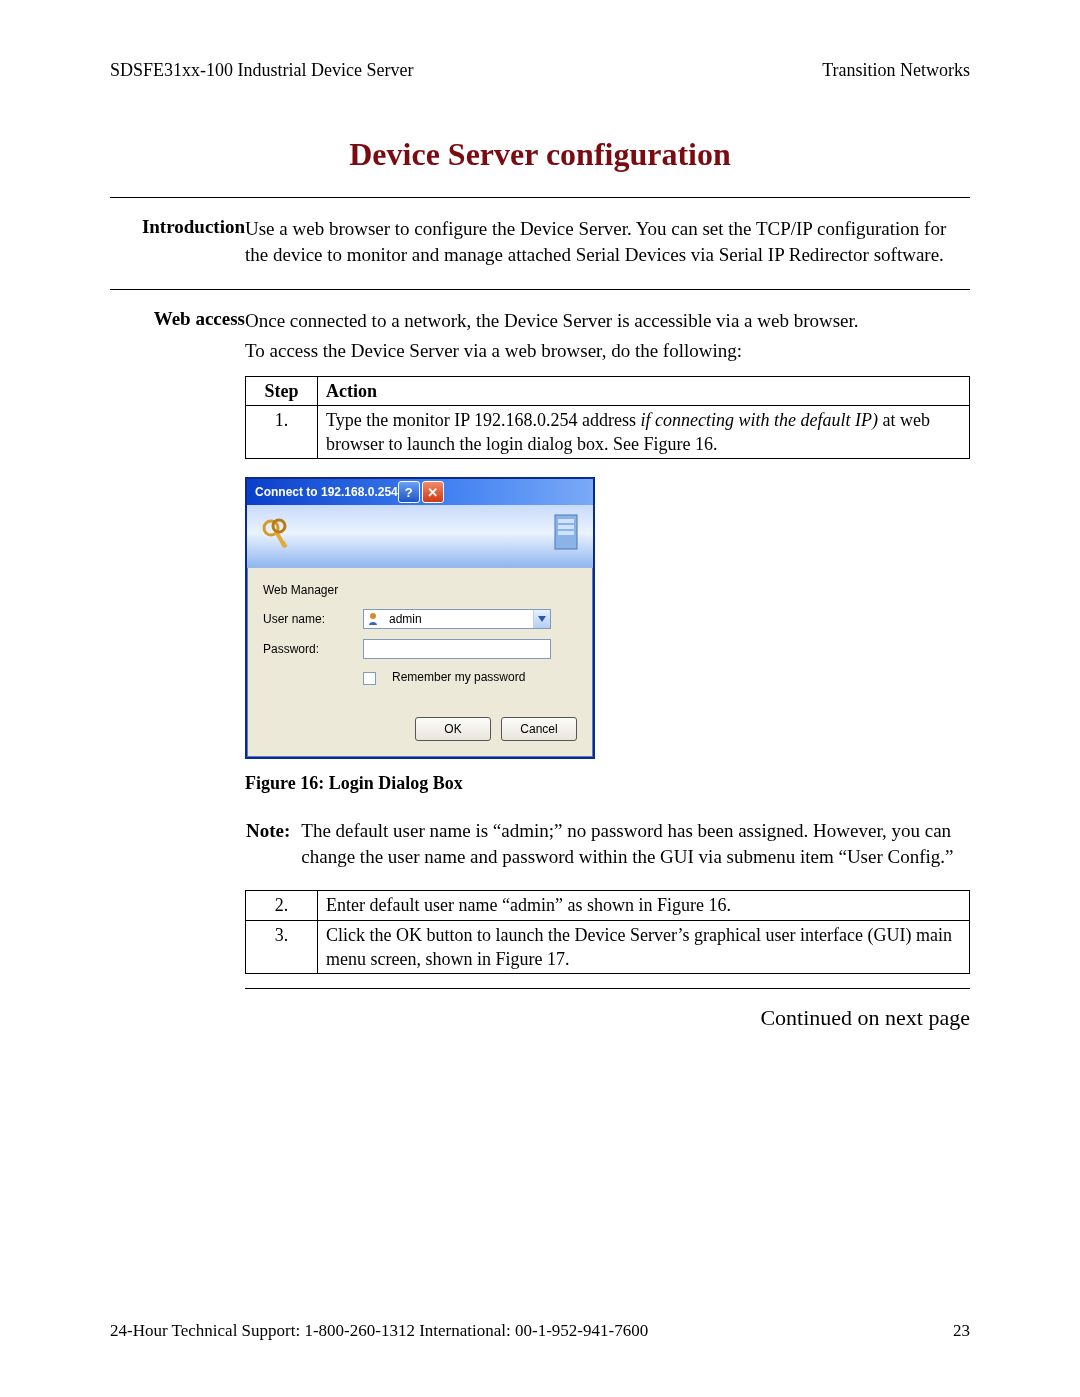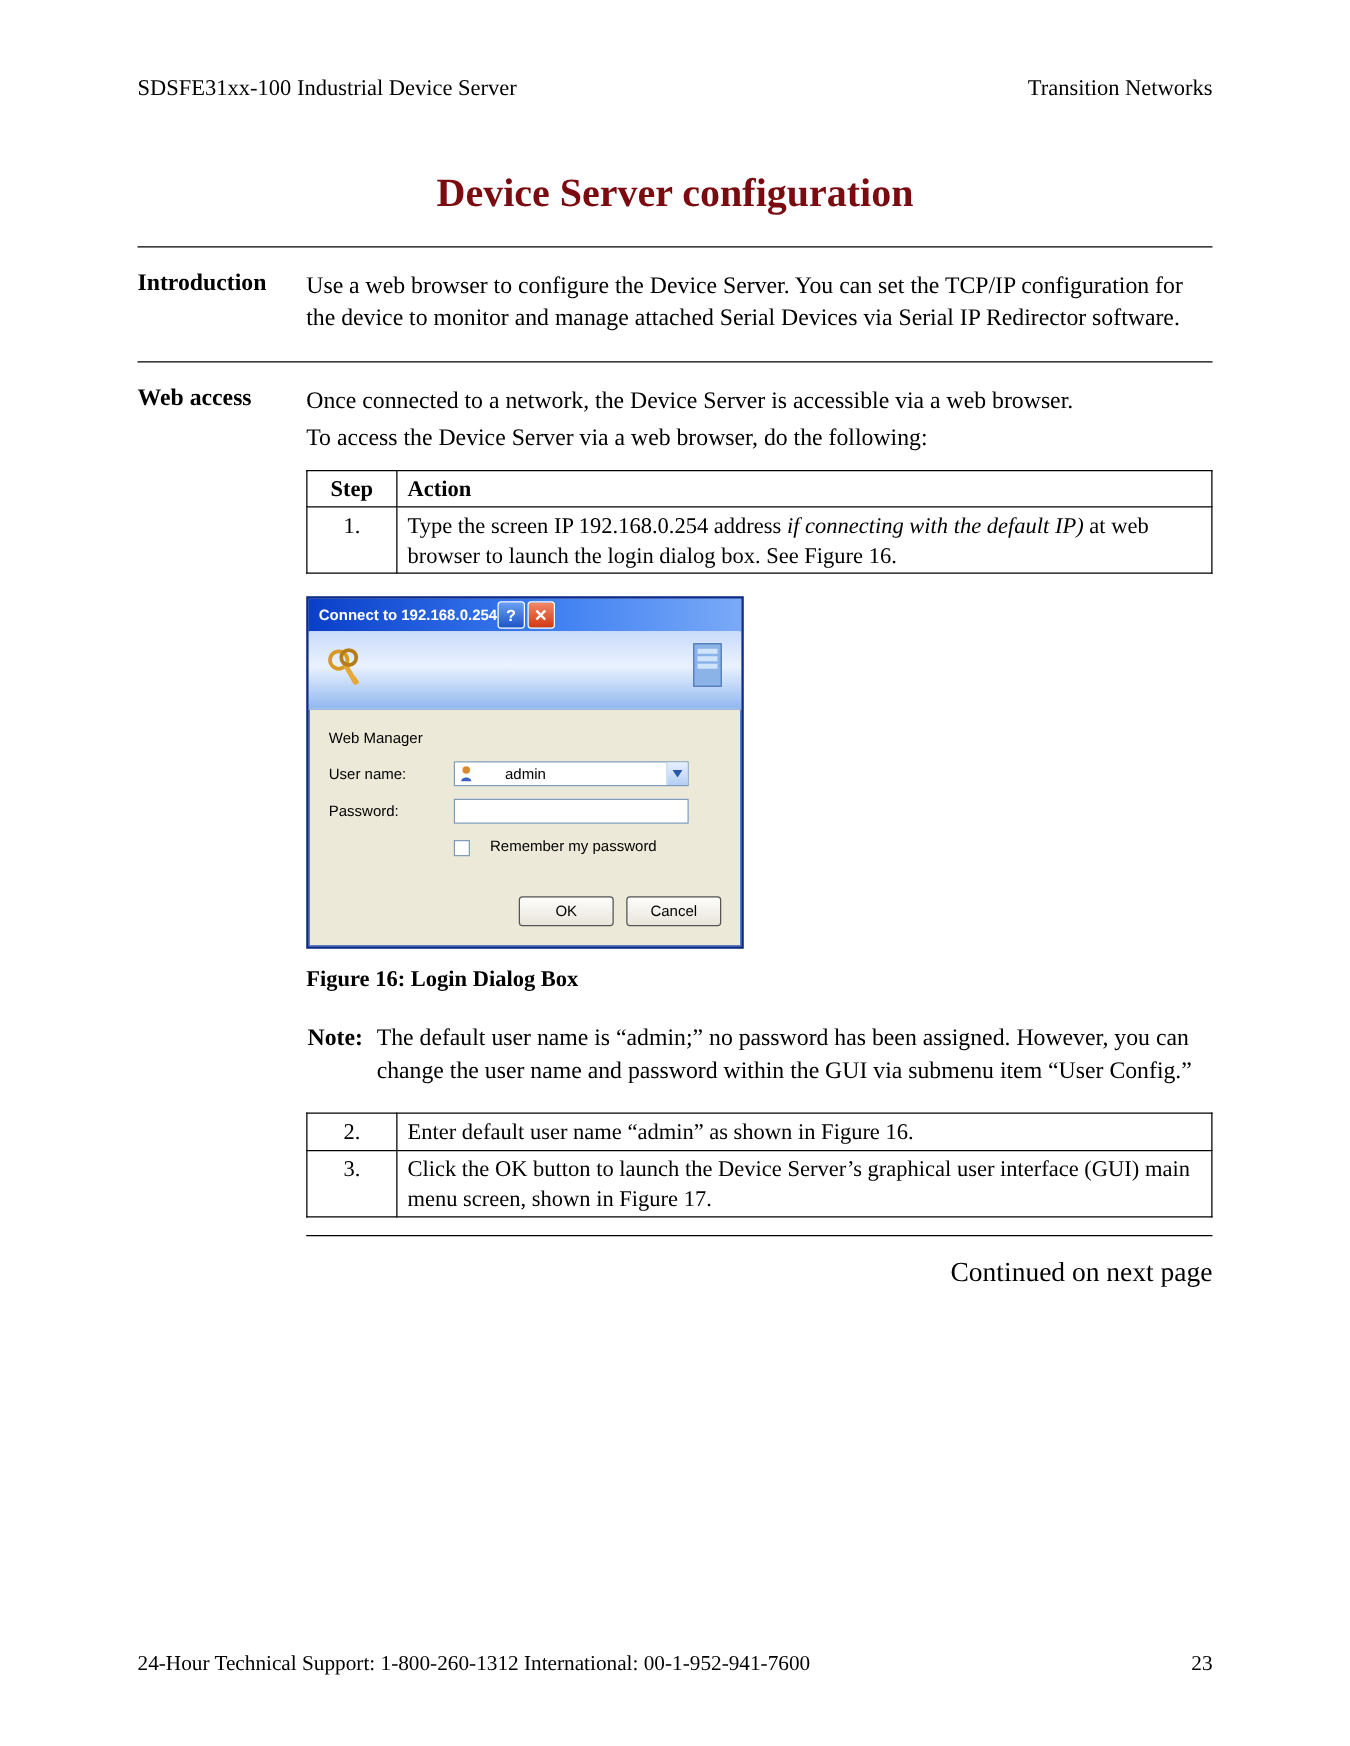--- a/index.html
+++ b/index.html
@@ -39,20 +39,21 @@
   .section {
     display: flex;
     align-items: flex-start;
     margin-top: 18px;
   }
   .label-col {
     width: 135px;
     font-weight: bold;
     font-size: 19px;
     flex: 0 0 auto;
+    text-align: right;
   }
   .body-col {
     flex: 1 1 auto;
     font-size: 19px;
     line-height: 1.35;
   }
   .steps-table {
     border-collapse: collapse;
     margin-top: 12px;
     width: 100%;
@@ -162,21 +163,21 @@
     border: 1px solid #7f9db9;
     background: #fff;
     display: flex;
     align-items: center;
     box-sizing: border-box;
   }
   .combo-content {
     flex: 1;
     display: flex;
     align-items: center;
-    gap: 22px;
+    gap: 7px;
     padding-left: 4px;
     font-size: 12px;
   }
   .combo-arrow {
     width: 16px;
     height: 18px;
     background: linear-gradient(#e6f0ff, #b5cef5);
     border-left: 1px solid #c0d4f0;
     display: flex;
     align-items: center;
@@ -274,21 +275,21 @@
 
       <table class="steps-table">
         <tbody>
             <tr>
           <th class="step-col">Step</th>
           <th>Action</th>
         </tr>
         <tr>
           <td class="step-col">1.</td>
           <td>
-            <span>Type the screen IP 192.168.0.254 address </span><span class="italic">if connecting with the default IP)</span><span> at web browser to launch the login dialog box. See Figure 16.</span>
+            <span>Type the monitor IP 192.168.0.254 address </span><span class="italic">if connecting with the default IP)</span><span> at web browser to launch the login dialog box. See Figure 16.</span>
           </td>
         </tr>
       </tbody>
         </table>
 
       <div class="dialog-wrap">
         <div class="dialog">
           <div class="titlebar">
             <span class="titlebar-title">Connect to 192.168.0.254</span>
             <div class="titlebar-btns">

